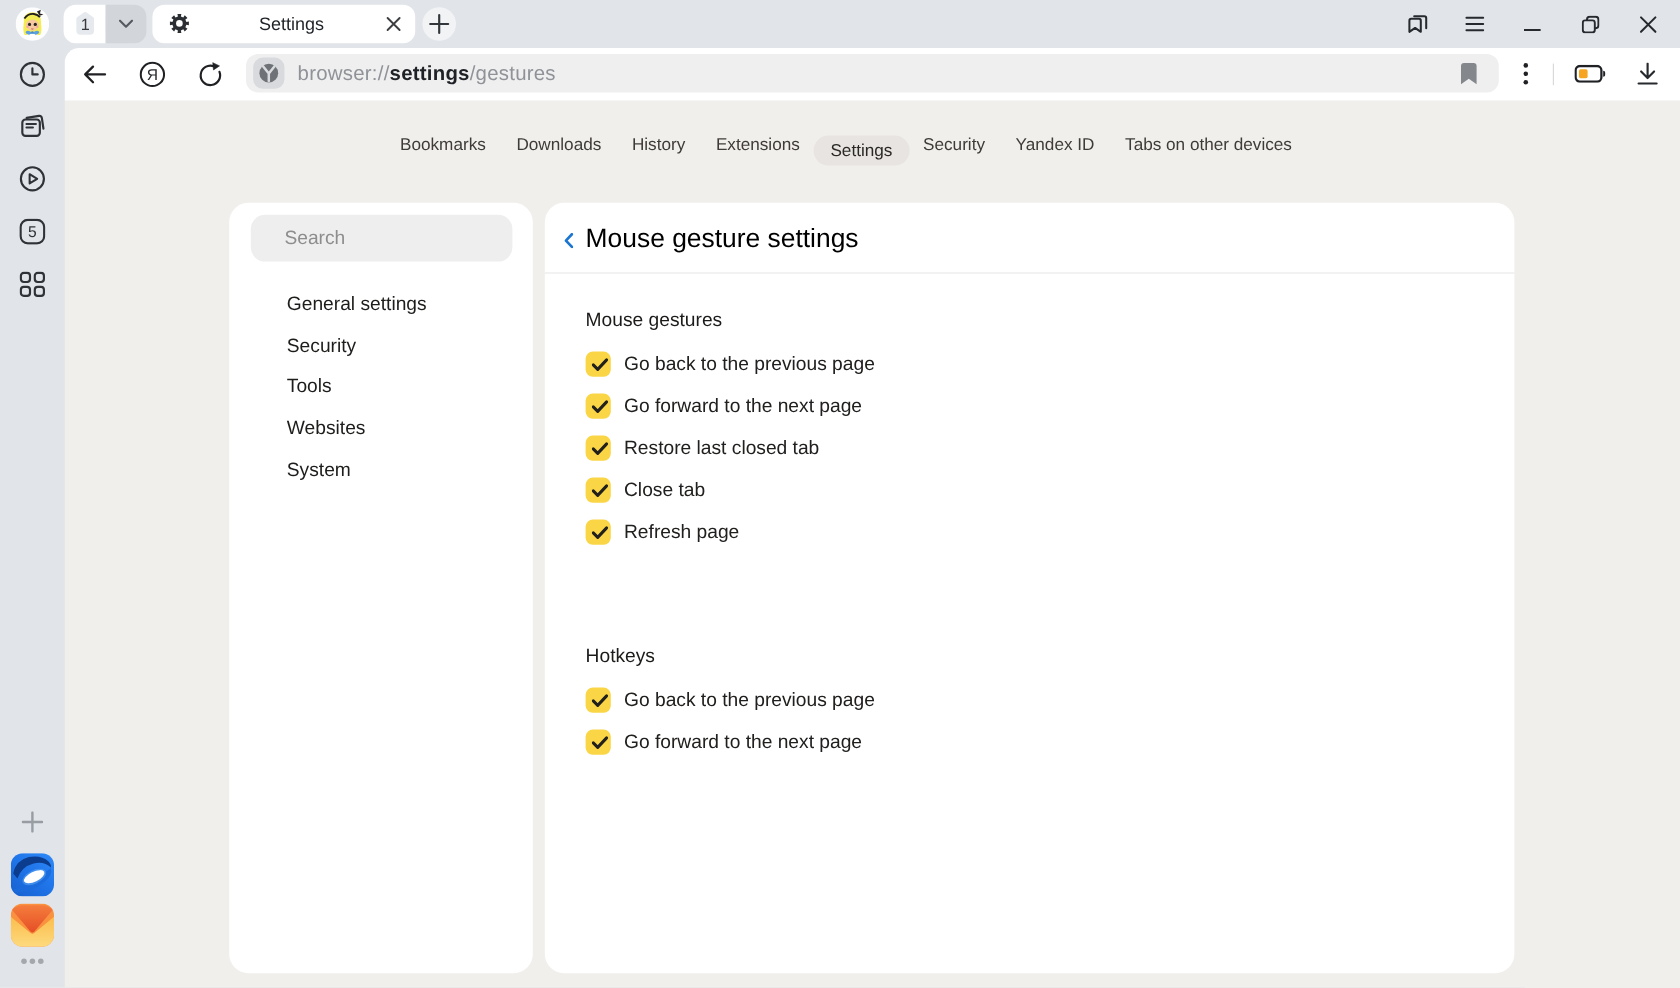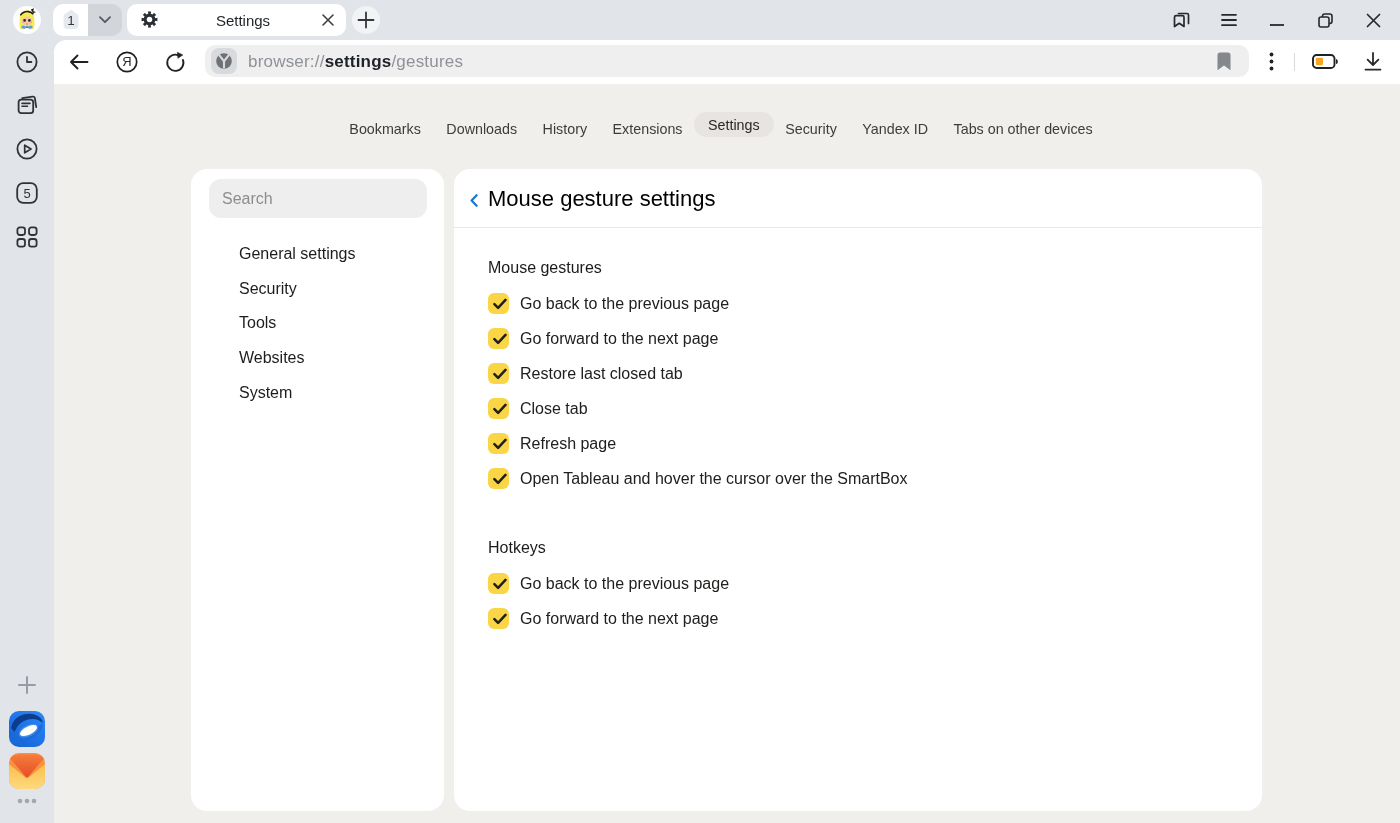--- a/index.html
+++ b/index.html
@@ -17,24 +17,24 @@
 
 #sidebar{position:absolute;left:0;top:40px;width:54px;height:783px;background:#e1e4e8}
 
 #toolbar{position:absolute;left:54px;top:40px;width:1346px;height:44px;background:#ffffff;border-top-left-radius:12px}
 #urlbox{position:absolute;left:205px;top:45px;width:1044px;height:32px;background:#efeff0;border-radius:10px}
 #urlicon{position:absolute;left:211px;top:48px;width:26px;height:26px;background:#d8dadd;border-radius:8px}
 #urltext{position:absolute;left:248px;top:52px;font-size:17px;color:#8f9297;letter-spacing:0.2px}
 #urltext b{color:#1e2125;font-weight:bold}
 
 #content{position:absolute;left:54px;top:84px;width:1346px;height:739px;background:#f1efec}
-#nav{position:absolute;left:70px;top:113px;width:1302px;height:24px;display:flex;justify-content:center;gap:25.5px;align-items:flex-end;font-size:14.3px;color:#3f3c38}
+#nav{position:absolute;left:54px;top:113px;width:1302px;height:24px;display:flex;justify-content:center;gap:25.5px;align-items:flex-start;font-size:14.3px;color:#3f3c38}
 #nav .pill{background:#e7e4e1;border-radius:13px;padding:4.5px 14px;margin:0 -14px;color:#2a2825}
 #leftcard{position:absolute;left:191px;top:169px;width:253px;height:642px;background:#fff;border-radius:16px}
-#search{position:absolute;left:18px;top:10px;width:218px;height:39px;background:#eeeeee;border-radius:12px;font-size:16px;color:#8d8d8d;line-height:39px;padding-left:13px}
+#search{position:absolute;left:18px;top:10px;width:218px;height:39px;background:#eeeeee;border-radius:12px;font-size:16px;color:#8d8d8d;line-height:39px;padding-left:28px}
 .menuitem{position:absolute;left:48px;font-size:16px;color:#1d1d1b}
 #maincard{position:absolute;left:454px;top:169px;width:808px;height:642px;background:#fff;border-radius:16px}
 #cardhead{position:absolute;left:0;top:0;width:808px;height:59px;border-bottom:1px solid #e9e9e9}
 #cardtitle{position:absolute;left:16px;top:17px;font-size:22px;color:#000000;display:flex;align-items:center;gap:10px}
 .sechead{position:absolute;left:34px;font-size:16px;font-weight:normal;color:#1c1b19}
 .row{position:absolute;left:34px;height:21px;display:flex;align-items:center;gap:11px;font-size:16px;color:#21201e}
 .cb{width:21px;height:21px;background:#fad647;border-radius:6px;flex:0 0 auto;display:flex;align-items:center;justify-content:center}
 </style>
 </head>
 <body>
@@ -279,28 +279,20 @@
       <span>Close tab</span>
     </div>
 <div class="row" style="top:264px">
       <span class="cb">
         <svg width="14" height="12" viewBox="0 0 14 12" style="margin-left:2px">
           <path d="M1.4 6.1 L5.1 9.8 L12.5 1.9" fill="none" stroke="#21201b" stroke-width="2.5" stroke-linecap="round" stroke-linejoin="round"></path>
         </svg>
       </span>
       <span>Refresh page</span>
     </div>
-<div class="row" style="top:299px">
-      <span class="cb">
-        <svg width="14" height="12" viewBox="0 0 14 12" style="margin-left:2px">
-          <path d="M1.4 6.1 L5.1 9.8 L12.5 1.9" fill="none" stroke="#21201b" stroke-width="2.5" stroke-linecap="round" stroke-linejoin="round"></path>
-        </svg>
-      </span>
-      <span>Open Tableau and hover the cursor over the SmartBox</span>
-    </div>
 <div class="sechead" style="top:370px">Hotkeys</div>
 <div class="row" style="top:404px">
       <span class="cb">
         <svg width="14" height="12" viewBox="0 0 14 12" style="margin-left:2px">
           <path d="M1.4 6.1 L5.1 9.8 L12.5 1.9" fill="none" stroke="#21201b" stroke-width="2.5" stroke-linecap="round" stroke-linejoin="round"></path>
         </svg>
       </span>
       <span>Go back to the previous page</span>
     </div>
 <div class="row" style="top:439px">

